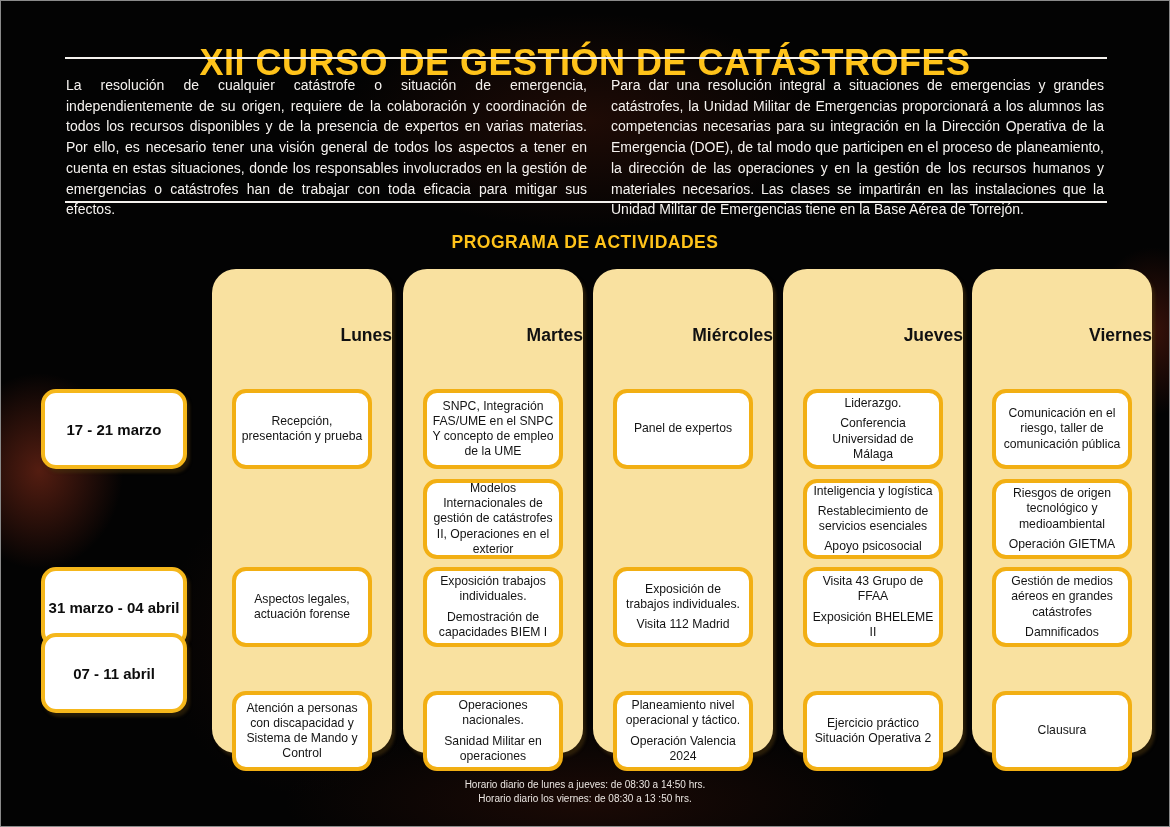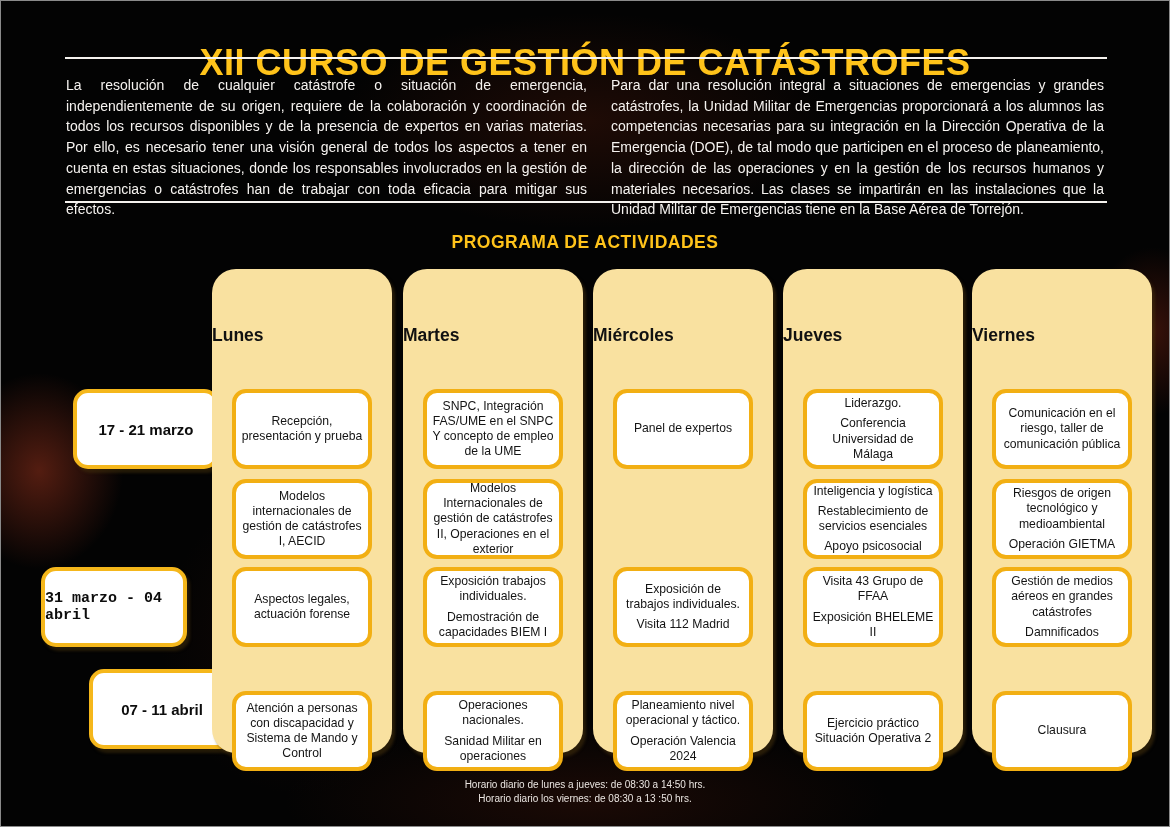--- a/index.html
+++ b/index.html
@@ -43,21 +43,21 @@
   }
   .board{position:absolute;inset:0;}
   .day-col{
     position:absolute;top:268px;height:484px;width:180px;
     background:#F9E1A0;
     border-radius:24px;
     box-shadow:3px 4px 3px rgba(70,50,12,.55);
   }
   .day-head{
     position:absolute;top:56px;left:0;width:100%;margin:0;
-    text-align:left;
+    text-align:right;
     font-size:17.5px;font-weight:bold;color:#111;
   }
   .card{
     position:absolute;left:20px;width:140px;height:80px;
     box-sizing:border-box;
     background:#fff;
     border:4px solid #F2AF13;
     border-radius:14px;
     display:flex;flex-direction:column;align-items:center;justify-content:center;
     text-align:center;
@@ -69,21 +69,21 @@
   .date-box{
     position:absolute;left:40px;width:146px;height:80px;
     box-sizing:border-box;
     background:#fff;
     border:4px solid #F5B71B;
     border-radius:15px;
     display:flex;align-items:center;justify-content:center;
     font-size:15px;font-weight:bold;color:#0d0d0d;
     box-shadow:3px 4px 3px rgba(70,50,12,.5);
   }
-  .d1{top:388px;margin-left:32px;}.d2{top:478px;}.d3{top:566px;font-family:Liberation Mono, monospace;}.d4{top:668px;margin-left:48px;}
+  .d1{top:388px;}.d2{top:478px;}.d3{top:566px;}.d4{top:632px;}
   .footer{
     position:absolute;top:777px;left:0;width:100%;
     text-align:center;
     color:#EAE5E1;
     font-size:10px;line-height:1.35;
   }
 </style>
 </head>
 <body>
 
@@ -102,23 +102,20 @@
   <div class="board">
 
     <div class="date-box d1">17 - 21 marzo</div>
     <div class="date-box d3">31 marzo - 04 abril</div>
     <div class="date-box d4">07 - 11 abril</div>
 
     <section class="day-col" style="left:211px">
       <h3 class="day-head">Lunes</h3>
       <div class="card row1">
           <p>Recepción, presentación y prueba</p>
-        </div>
-      <div class="card row2">
-          <p>Modelos internacionales de gestión de catástrofes I, AECID</p>
         </div>
       <div class="card row3">
           <p>Aspectos legales, actuación forense</p>
         </div>
       <div class="card row4">
           <p>Atención a personas con discapacidad y Sistema de Mando y Control</p>
         </div>
     </section>
 
     <section class="day-col" style="left:402px">

